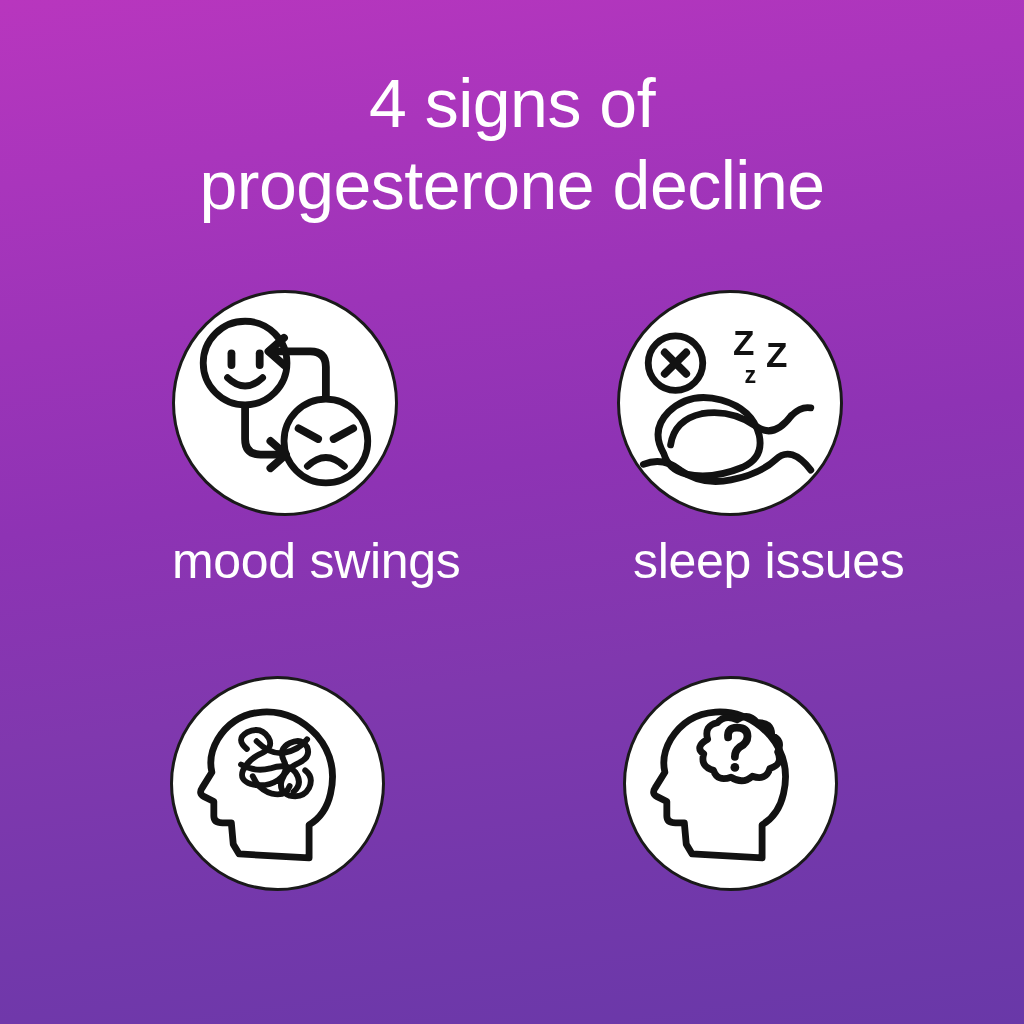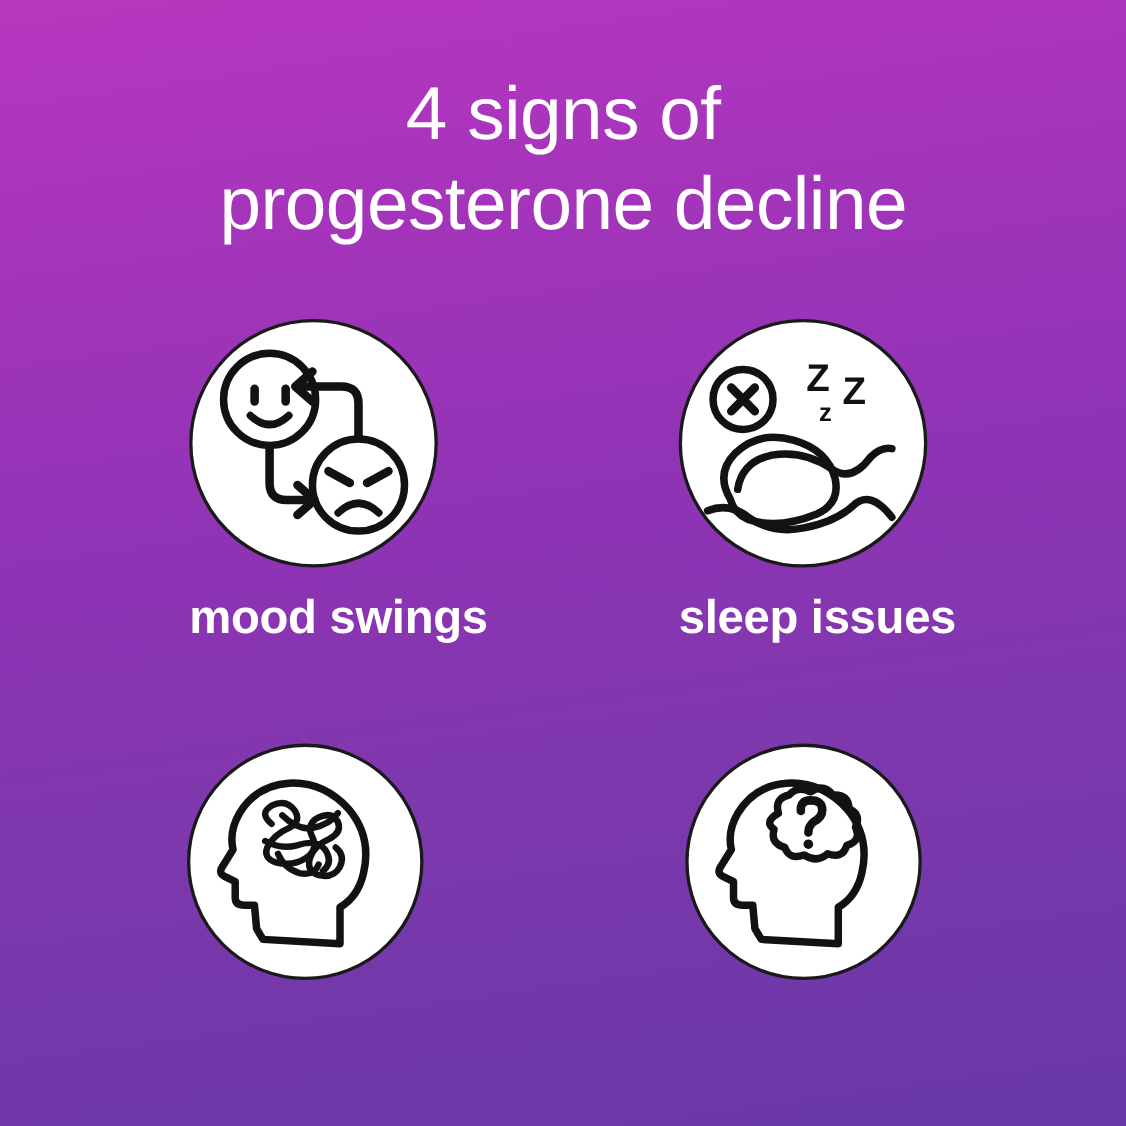--- a/index.html
+++ b/index.html
@@ -56,36 +56,36 @@
   }
   .disc svg {
     display: block;
     width: 100%;
     height: 100%;
   }
   .caption {
     position: absolute;
     width: 100%;
     color: #ffffff;
-    font-size: 43px;
+    font-size: 50px;
     line-height: 56px;
-    font-weight: 700;
+    font-weight: 400;
     letter-spacing: -0.3px;
     white-space: nowrap;
   }
 
   
   #item-mood      { left: 172px; top: 290px; width: 226px; height: 330px; }
   #item-mood .disc    { left: 0; top: 0; width: 226px; height: 226px; }
   #item-mood .caption { left: 0; top: 243px; }
 
   
   #item-sleep     { left: 617px; top: 290px; width: 226px; height: 330px; }
   #item-sleep .disc   { left: 0; top: 0; width: 226px; height: 226px; }
-  #item-sleep .caption{ left: 0; top: 243px; }
+  #item-sleep .caption{ left: 16px; top: 243px; }
 
   
   #item-tension   { left: 170px; top: 676px; width: 215px; height: 320px; }
   #item-tension .disc    { left: 0; top: 0; width: 215px; height: 215px; }
   #item-tension .caption { left: 0; top: 232px; }
 
   
   #item-fog       { left: 623px; top: 676px; width: 215px; height: 320px; }
   #item-fog .disc     { left: 0; top: 0; width: 215px; height: 215px; }
   #item-fog .caption  { left: 0; top: 232px; }

